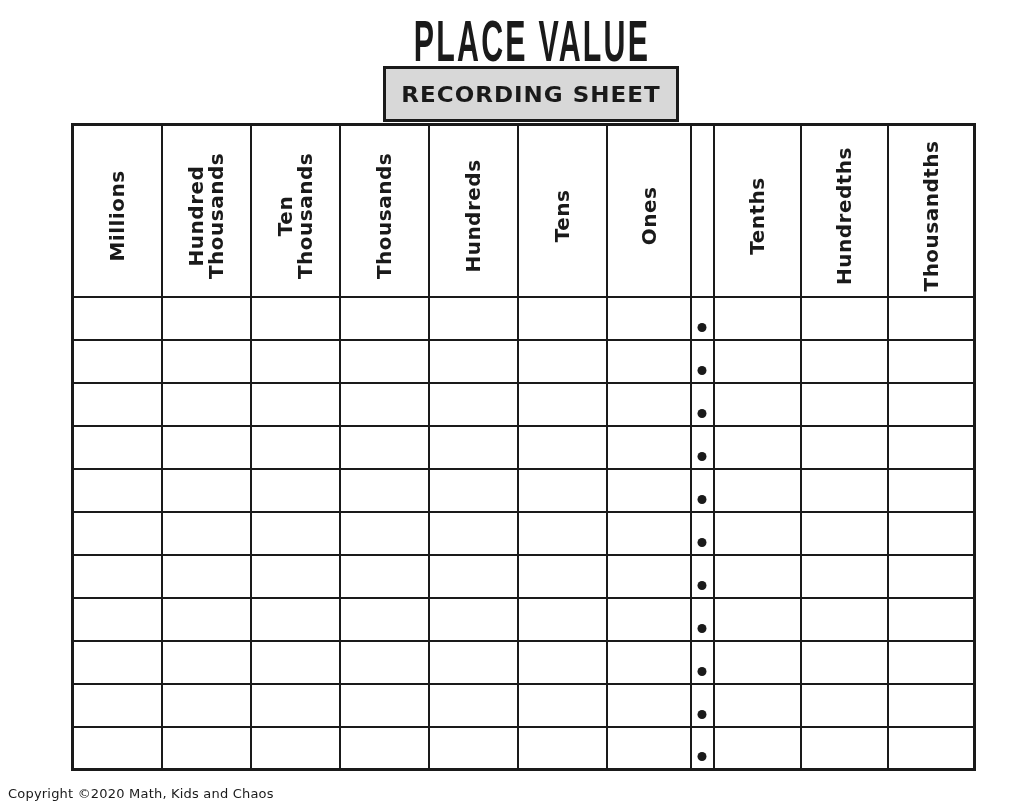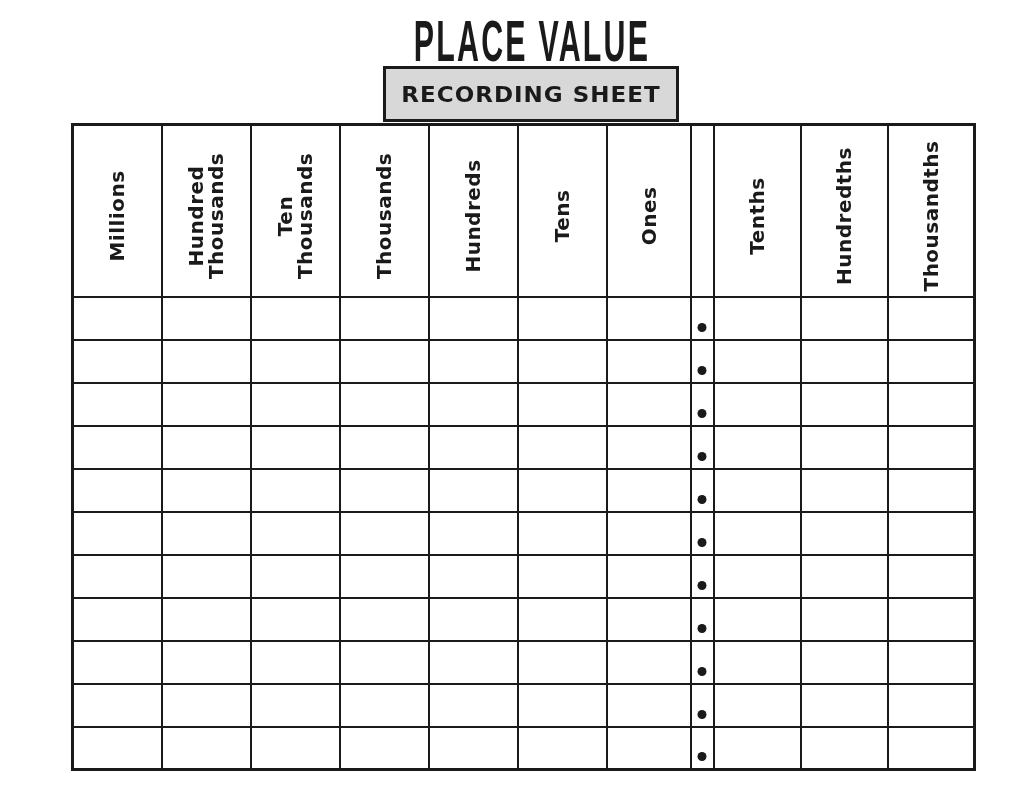--- a/index.html
+++ b/index.html
@@ -339,14 +339,15 @@
           <td class="decimal-cell">
             <span class="dot"></span>
           </td>
           <td></td>
           <td></td>
           <td></td>
         </tr>
       </tbody>
   </table>
 
+  <div class="copyright">Copyright ©2020 Math, Kids and Chaos</div>
 
 </div>
 
 </body></html>

